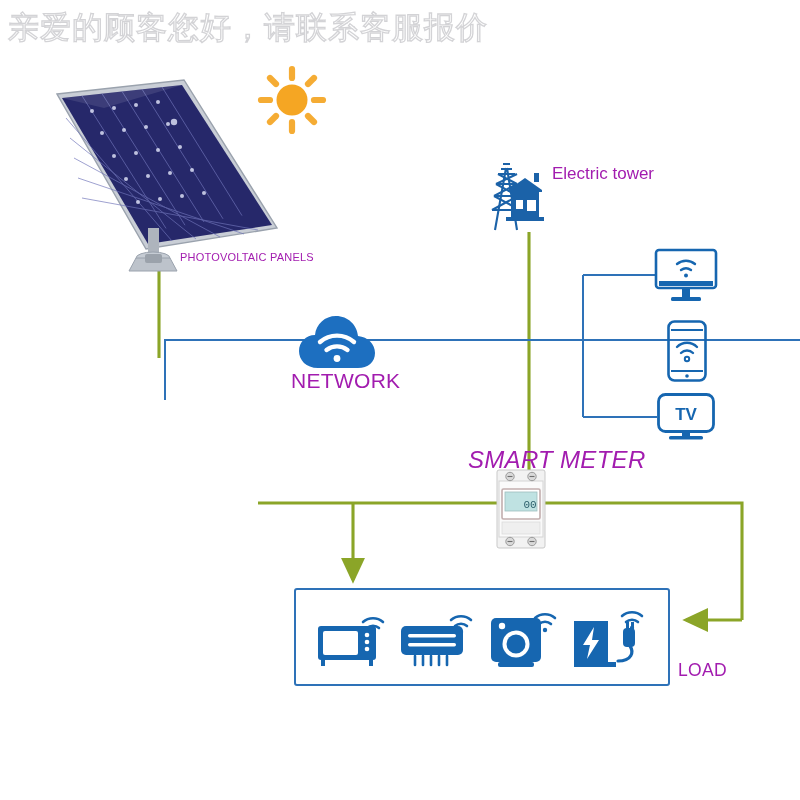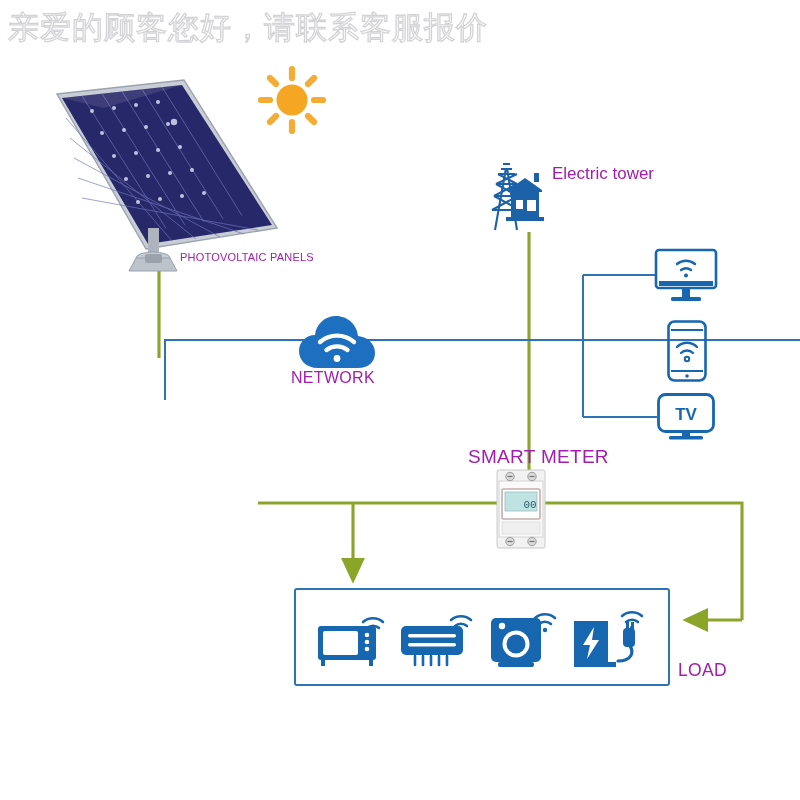--- a/index.html
+++ b/index.html
@@ -33,23 +33,23 @@
   .wires { position:absolute; inset:0; z-index:5; }
 
   
   .lbl {
     position:absolute;
     color:#a21caf;
     white-space:nowrap;
     z-index:20;
   }
   .lbl-pv      { left:180px; top:251px; font-size:11px; letter-spacing:.2px; }
-  .lbl-net     { left:291px; top:369px; font-size:16px; letter-spacing:.3px; }
+  .lbl-net     { left:291px; top:369px; font-size:21px; letter-spacing:.3px; }
   .lbl-tower   { left:552px; top:164px; font-size:17px; }
-  .lbl-meter   { left:468px; top:446px; font-size:19px; letter-spacing:.3px; }
+  .lbl-meter   { left:468px; top:446px; font-size:24px; letter-spacing:.3px;font-style:italic; }
   .lbl-load    { left:678px; top:630px; font-size:17.5px; letter-spacing:.3px;margin-top:30px; }
 
   
   .sun { position:absolute; left:253px; top:63px; width:78px; height:74px; z-index:15; }
 
   
   .pv { position:absolute; left:44px; top:78px; width:250px; height:195px; z-index:12; }
 
   
   .battery {

